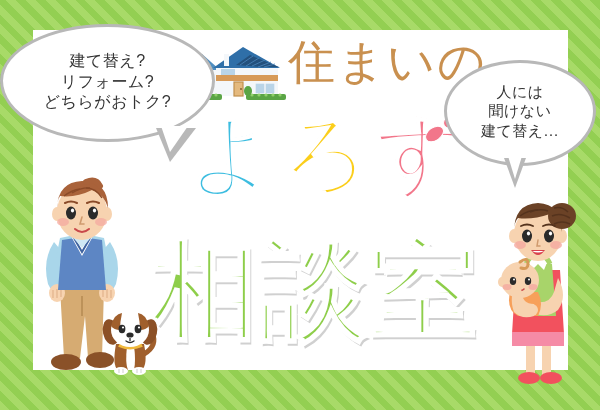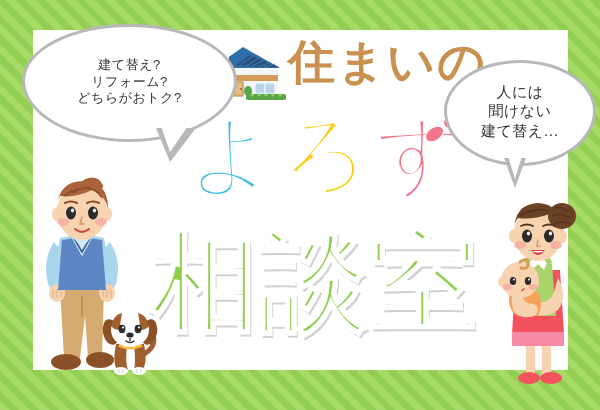--- a/index.html
+++ b/index.html
@@ -21,22 +21,22 @@
   }
   
   .bubble{
     position:absolute;background:#fff;border:3px solid #b8b8b8;
     border-radius:50% 50% 50% 50% / 48% 48% 52% 52%;
     display:flex;flex-direction:column;align-items:center;justify-content:center;
     color:#333;line-height:1.28;letter-spacing:0.5px;
     box-sizing:border-box;
   }
   #bubble-left{
-    left:22px;top:24px;width:215px;height:118px;
-    font-size:13px;padding:4px 6px 6px 6px;
+    left:0;top:24px;width:215px;height:118px;
+    font-size:16px;padding:4px 6px 6px 6px;
   }
   #bubble-right{
     left:444px;top:60px;width:152px;height:106px;
     font-size:15px;padding:4px 4px 6px 4px;font-family:Liberation Serif, serif;
   }
   .bubble-line{white-space:nowrap;}
   .tail{position:absolute;width:0;height:0;}
   #tail-left{
     left:156px;top:128px;
     border-left:14px solid transparent;
@@ -60,35 +60,35 @@
     border-left:7px solid transparent;
     border-right:7px solid transparent;
     border-top:23px solid #fff;
   }
   
   #headline-row{
     position:absolute;left:178px;top:38px;display:flex;align-items:center;gap:6px;
   }
   #title-sumaino{
     font-family:"DejaVu Sans",sans-serif;
-    font-size:47px;font-weight:700;color:#c9904f;
+    font-size:47px;font-weight:400;color:#c9904f;
     letter-spacing:2px;line-height:1;
   }
   #title-yorozu{
     position:absolute;left:188px;top:110px;
     font-family:"DejaVu Sans",sans-serif;
     font-size:86px;font-weight:700;line-height:1;
     letter-spacing:6px;display:flex;align-items:flex-end;
   }
   .ch-cyan{color:#3dbde0;-webkit-text-stroke:1.5px #ffffff;}
   .ch-yellow{color:#fbce1b;-webkit-text-stroke:1.5px #ffffff;}
   .ch-pink{color:#f2768a;-webkit-text-stroke:1.5px #ffffff;}
   #title-soudanshitsu{
     position:absolute;left:150px;top:236px;
-    font-family:Liberation Mono, monospace;
+    font-family:Liberation Sans, sans-serif;
     font-size:108px;font-weight:700;line-height:1;
     letter-spacing:2px;color:#8ece4a;
     -webkit-text-stroke:2px #ffffff;
     text-shadow:2px 3px 0 rgba(120,120,120,.35);
   }
   .dots{position:absolute;left:424px;top:113px;width:46px;height:46px;}
   .dot{
     position:absolute;width:19px;height:12px;border-radius:50%;
     background:#f2768a;border:1.5px solid #fff;transform:rotate(-35deg);
   }

